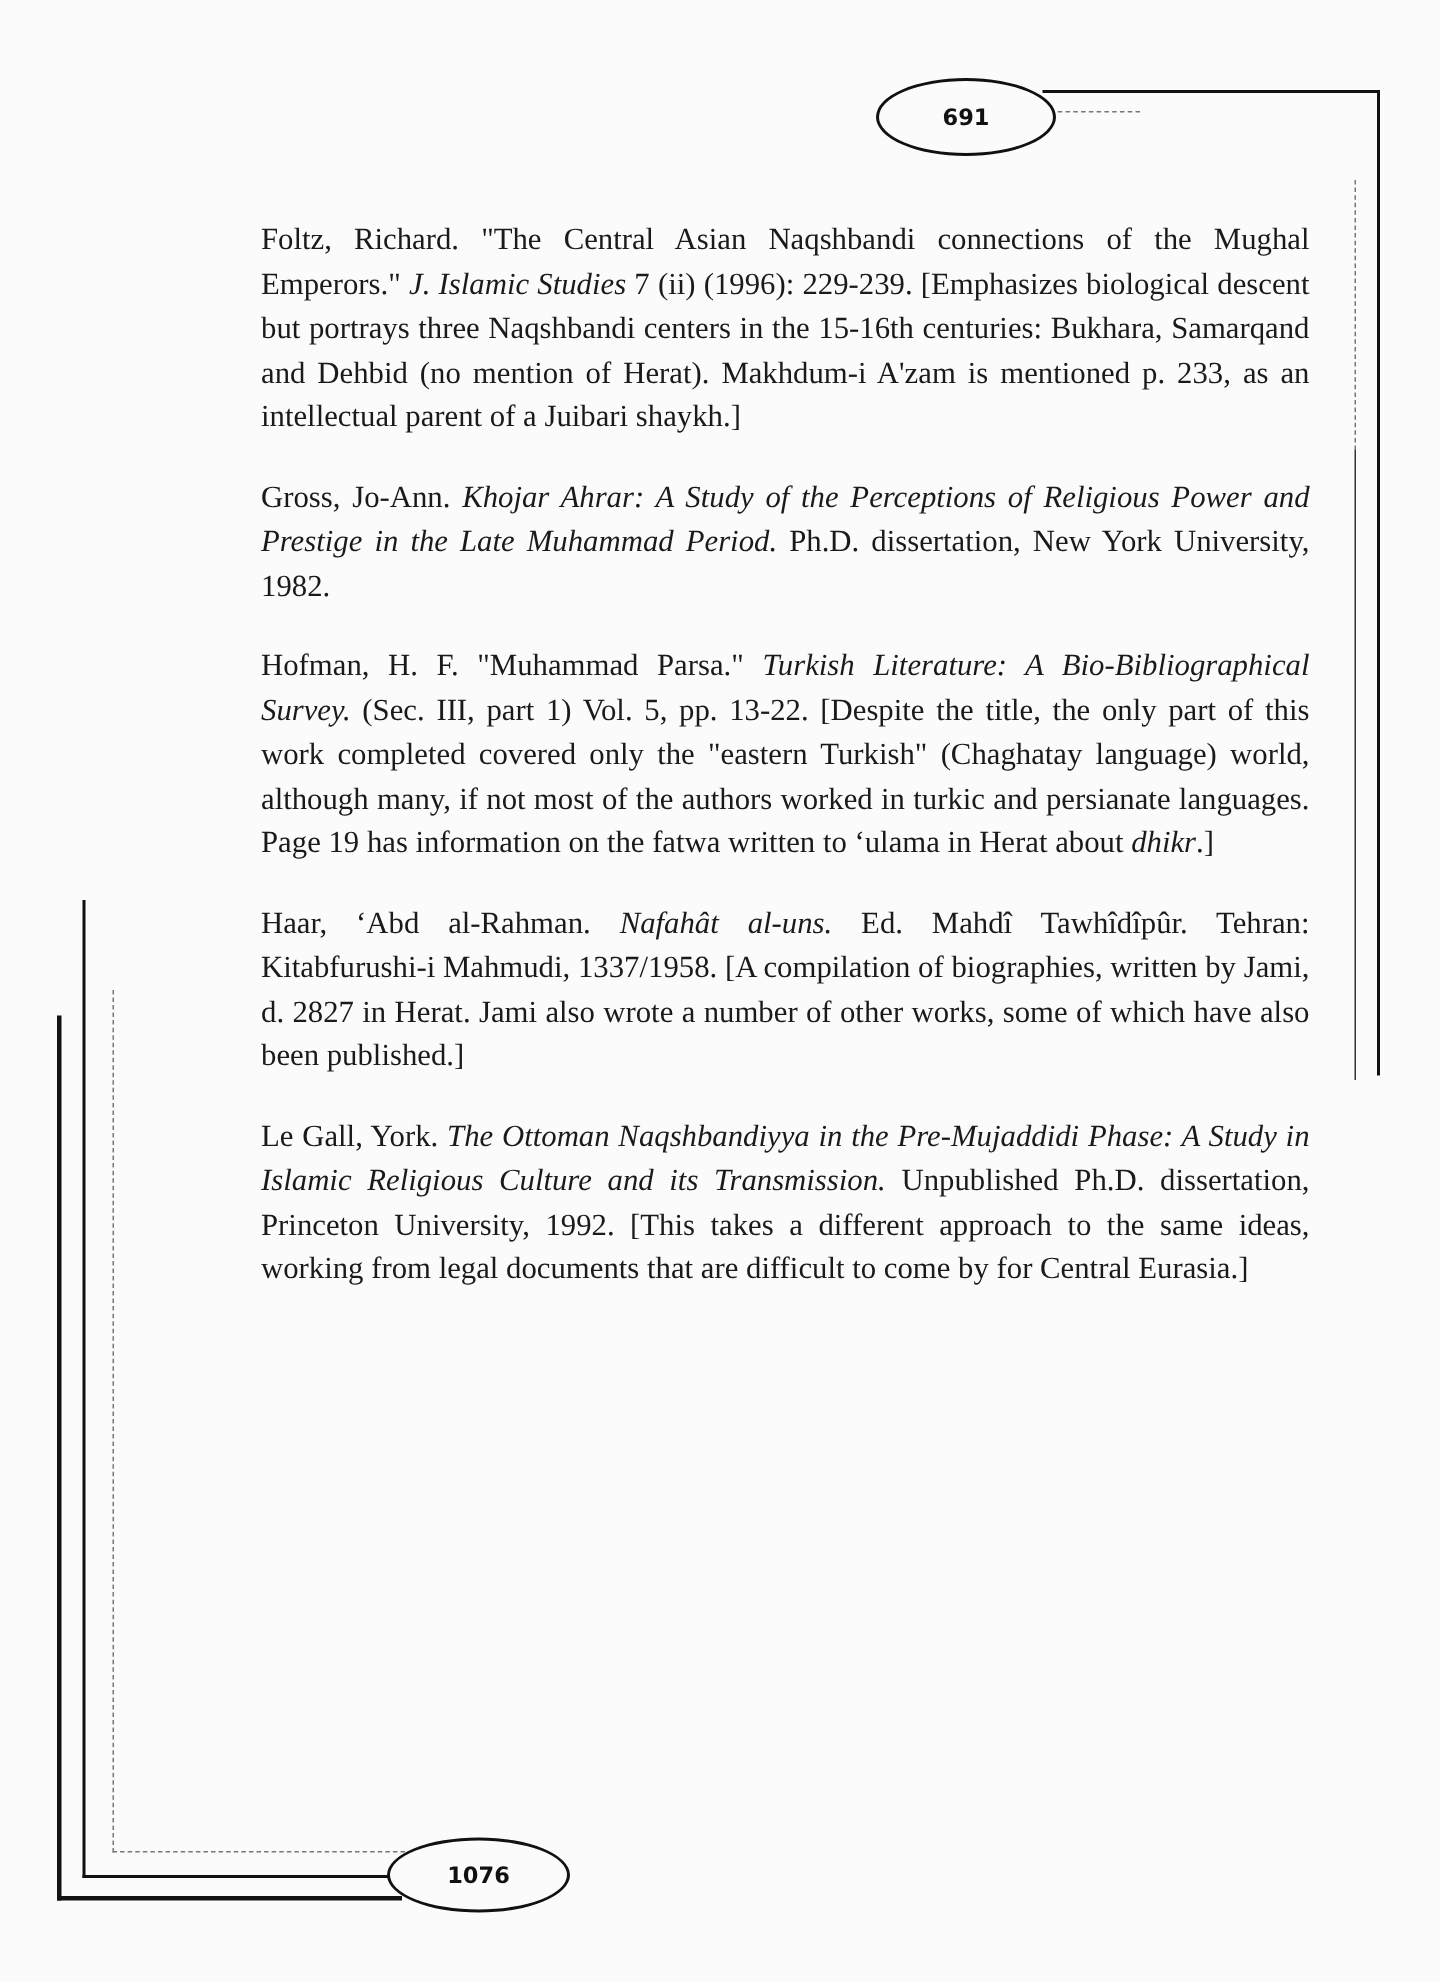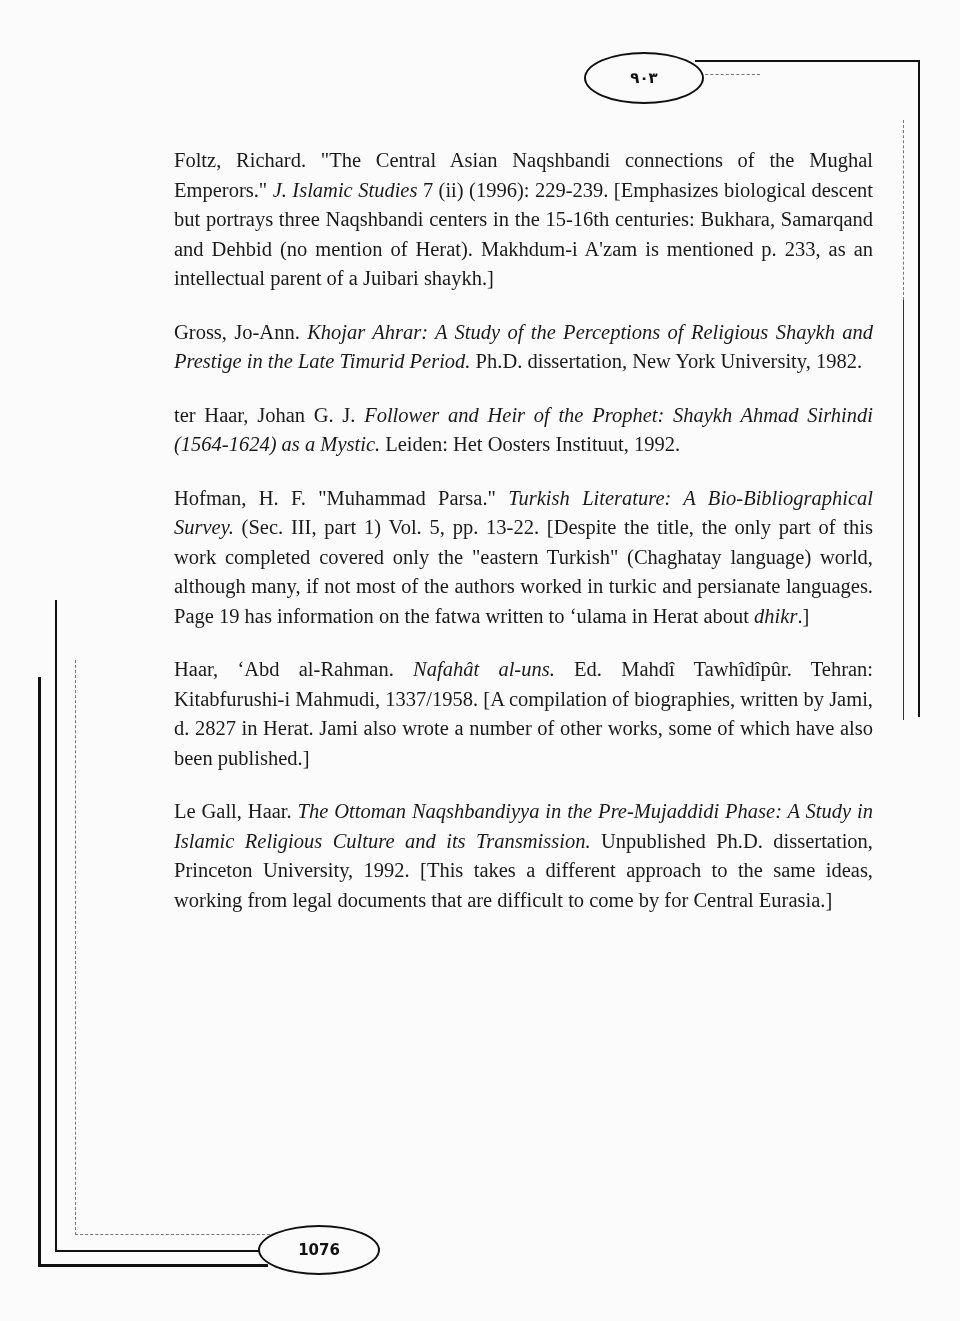--- a/index.html
+++ b/index.html
@@ -28,53 +28,50 @@
   </style>
 </head>
 <body>
 
 <div class="frame-line" style="left:695px; top:60px; width:225px; height:2px;"></div>
 <div class="frame-line" style="left:918px; top:60px; width:2px; height:657px;"></div>
 <div class="frame-line" style="left:903px; top:300px; width:1px; height:420px; background:#333;"></div>
 <div class="dotted-v" style="left:903px; top:120px; height:180px;"></div>
 <div class="dotted-h" style="left:700px; top:74px; width:60px;"></div>
 <div class="page-oval" style="left:584px; top:52px; width:116px; height:48px;">
-  <span>٩٠٣</span>
+  <span>691</span>
 </div>
 
 <div class="frame-line" style="left:38px; top:677px; width:3px; height:590px;"></div>
 <div class="frame-line" style="left:55px; top:600px; width:2px; height:652px;"></div>
 <div class="dotted-v" style="left:75px; top:660px; height:575px;"></div>
 <div class="frame-line" style="left:38px; top:1264px; width:230px; height:3px;"></div>
 <div class="frame-line" style="left:55px; top:1250px; width:210px; height:2px;"></div>
 <div class="dotted-h" style="left:75px; top:1234px; width:195px;"></div>
 <div class="page-oval" style="left:258px; top:1225px; width:118px; height:46px;">
   <span>1076</span>
 </div>
 
 <div class="content">
 
   <p class="entry">
     <span>Foltz, Richard.</span><span> "The Central Asian Naqshbandi connections of the Mughal Emperors." </span><em>J. Islamic Studies</em><span> 7 (ii) (1996): 229-239. [Emphasizes biological descent but portrays three Naqshbandi centers in the 15-16th centuries: Bukhara, Samarqand and Dehbid (no mention of Herat). Makhdum-i A'zam is mentioned p. 233, as an intellectual parent of a Juibari shaykh.]</span>
   </p>
 
 
   <p class="entry">
-    <span>Gross, Jo-Ann.</span><span> </span><em>Khojar Ahrar: A Study of the Perceptions of Religious Shaykh and Prestige in the Late Timurid Period.</em><span> Ph.D. dissertation, New York University, 1982.</span>
+    <span>Gross, Jo-Ann.</span><span> </span><em>Khojar Ahrar: A Study of the Perceptions of Religious Power and Prestige in the Late Muhammad Period.</em><span> Ph.D. dissertation, New York University, 1982.</span>
   </p>
 
-  <p class="entry">
-    <span>ter Haar, Johan G. J.</span><span> </span><em>Follower and Heir of the Prophet: Shaykh Ahmad Sirhindi (1564-1624) as a Mystic.</em><span> Leiden: Het Oosters Instituut, 1992.</span>
-  </p>
 
   <p class="entry">
     <span>Hofman, H. F.</span><span> "Muhammad Parsa." </span><em>Turkish Literature: A Bio-Bibliographical Survey.</em><span> (Sec. III, part 1) Vol. 5, pp. 13-22. [Despite the title, the only part of this work completed covered only the "eastern Turkish" (Chaghatay language) world, although many, if not most of the authors worked in turkic and persianate languages. Page 19 has information on the fatwa written to ‘ulama in Herat about </span><em>dhikr</em><span>.]</span>
   </p>
 
   <p class="entry">
     <span>Haar, ‘Abd al-Rahman.</span><span> </span><em>Nafahât al-uns.</em><span> Ed. Mahdî Tawhîdîpûr. Tehran: Kitabfurushi-i Mahmudi, 1337/1958. [A compilation of biographies, written by Jami, d. 2827 in Herat. Jami also wrote a number of other works, some of which have also been published.]</span>
   </p>
 
   <p class="entry">
-    <span>Le Gall, Haar.</span><span> </span><em>The Ottoman Naqshbandiyya in the Pre-Mujaddidi Phase: A Study in Islamic Religious Culture and its Transmission.</em><span> Unpublished Ph.D. dissertation, Princeton University, 1992. [This takes a different approach to the same ideas, working from legal documents that are difficult to come by for Central Eurasia.]</span>
+    <span>Le Gall, York.</span><span> </span><em>The Ottoman Naqshbandiyya in the Pre-Mujaddidi Phase: A Study in Islamic Religious Culture and its Transmission.</em><span> Unpublished Ph.D. dissertation, Princeton University, 1992. [This takes a different approach to the same ideas, working from legal documents that are difficult to come by for Central Eurasia.]</span>
   </p>
 
 </div>
 
 </body></html>

